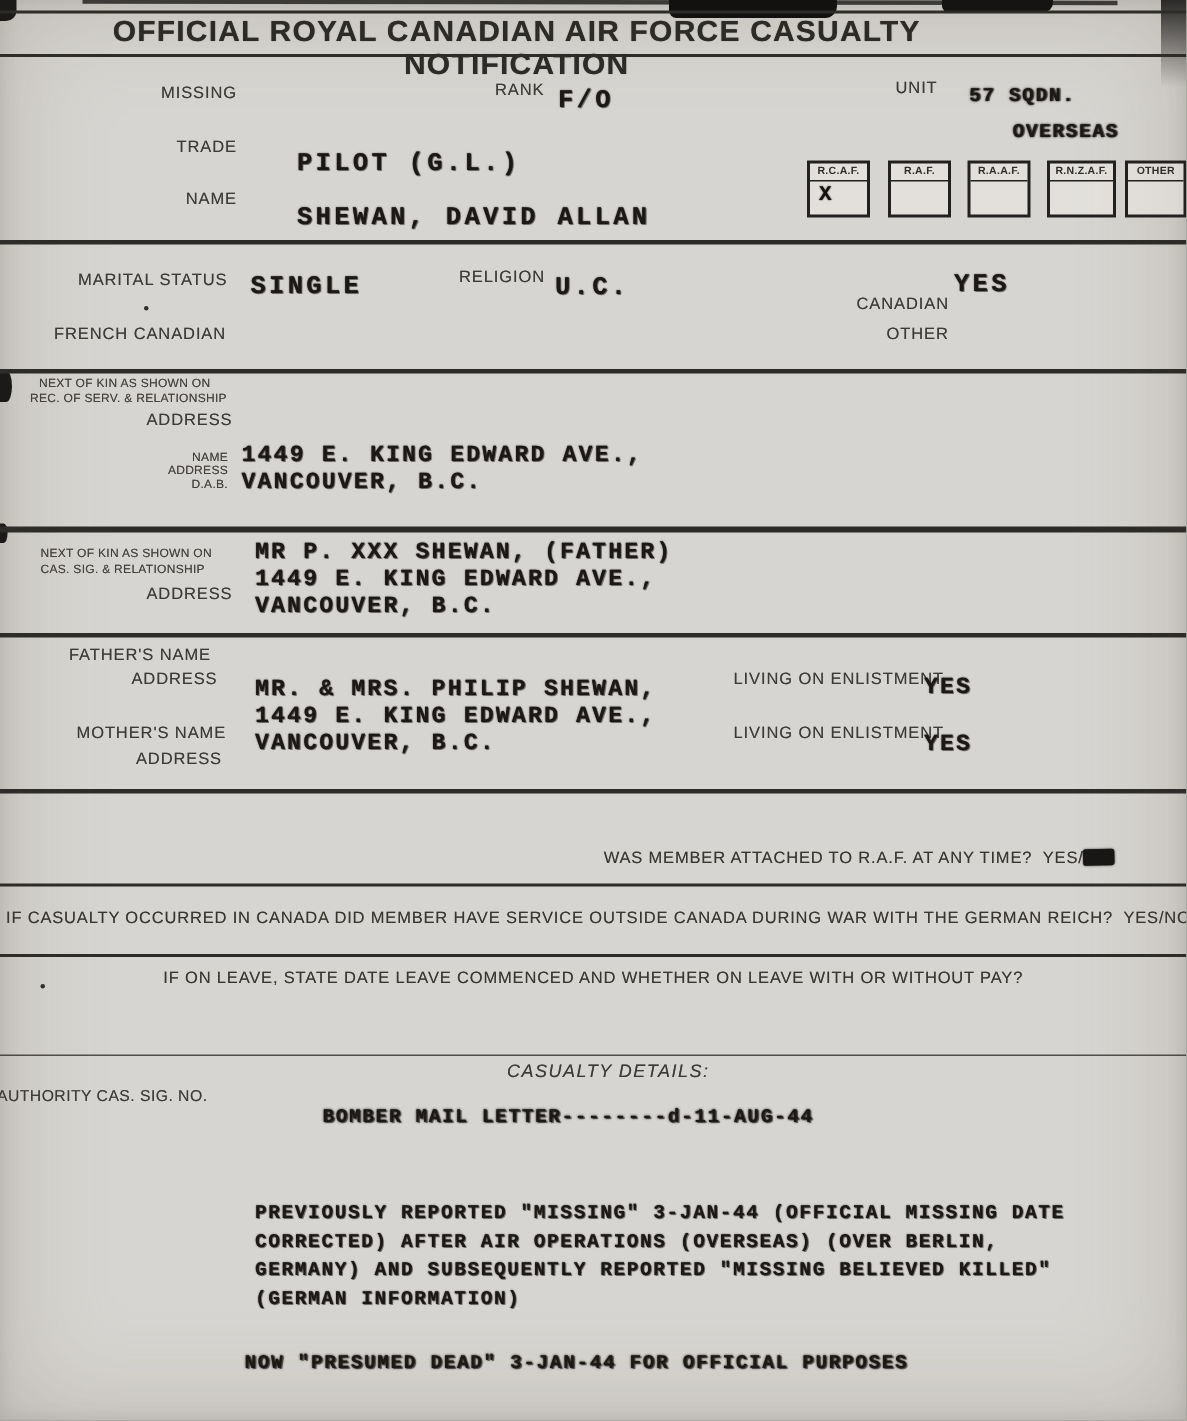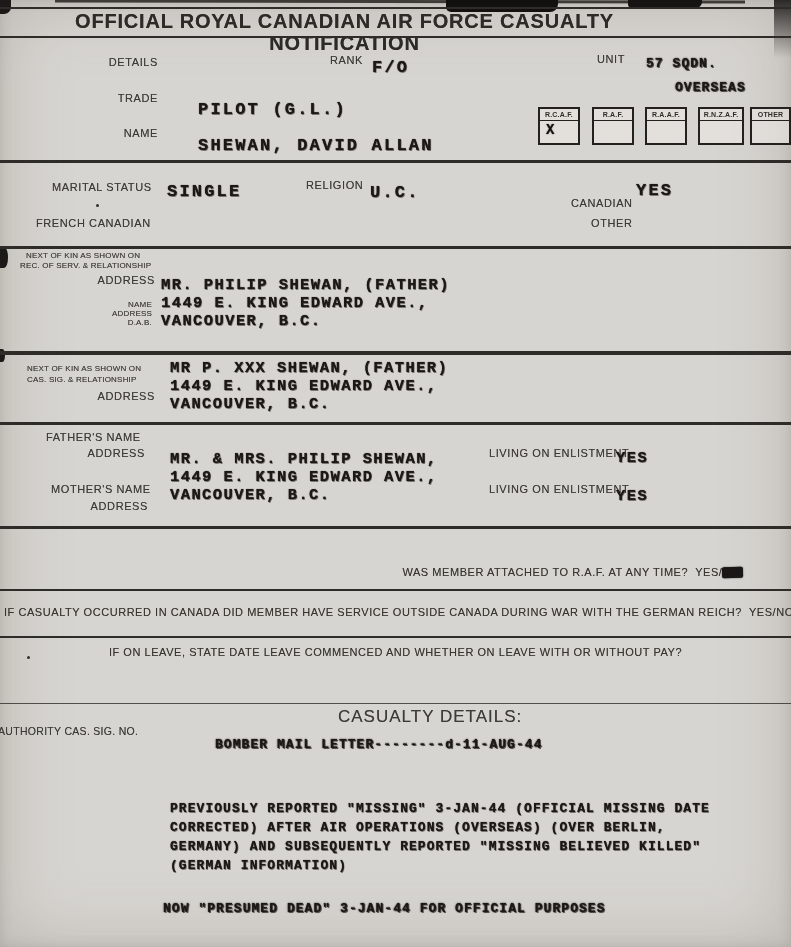--- a/index.html
+++ b/index.html
@@ -75,21 +75,21 @@
   <div class="artifact" style="left:774px;top:0;width:17px;height:58px;background:linear-gradient(#2b2927,rgba(43,41,39,0));"></div>
   <div class="artifact" style="left:0;top:247px;width:8px;height:21px;border-radius:0 60% 60% 0;"></div>
   <div class="artifact" style="left:0;top:349px;width:5px;height:13px;border-radius:0 50% 50% 0;"></div>
   <div class="speck" style="left:96px;top:204px;"></div>
   <div class="speck" style="left:27px;top:656px;"></div>
 
   <div class="rule" style="top:7px;height:2px;"></div>
   <div id="title">OFFICIAL ROYAL CANADIAN AIR FORCE CASUALTY NOTIFICATION</div>
   <div class="rule" style="top:36px;height:2px;"></div>
 
-  <div class="lbl lbl-right" style="left:8px;top:56px;">DETAILS</div>
+  <div class="lbl lbl-right" style="left:8px;top:56px;">MISSING</div>
   <div class="lbl" style="left:330px;top:54px;">RANK</div>
   <div class="typed t-lg" style="left:372px;top:58px;">F/O</div>
   <div class="lbl" style="left:597px;top:53px;">UNIT</div>
   <div class="typed t-sm t-heavy" style="left:646px;top:56px;">57 SQDN.</div>
   <div class="typed t-sm t-heavy" style="left:643px;top:80px;margin-left:32px;">OVERSEAS</div>
   <div class="lbl lbl-right" style="left:8px;top:92px;">TRADE</div>
   <div class="typed t-lg" style="left:198px;top:100px;">PILOT (G.L.)</div>
   <div class="lbl lbl-right" style="left:8px;top:127px;">NAME</div>
   <div class="typed t-lg" style="left:198px;top:136px;">SHEWAN, DAVID ALLAN</div>
 
@@ -123,21 +123,20 @@
   <div class="lbl" style="left:571px;top:179px;margin-top:18px;">CANADIAN</div>
   <div class="typed t-lg" style="left:636px;top:181px;">YES</div>
   <div class="lbl" style="left:36px;top:217px;">FRENCH CANADIAN</div>
   <div class="lbl" style="left:591px;top:217px;">OTHER</div>
 
   <div class="rule" style="top:246px;height:3px;"></div>
 
   <div class="lbl lbl-sm" style="left:26px;top:251px;">NEXT OF KIN AS SHOWN ON</div>
   <div class="lbl lbl-sm" style="left:20px;top:261px;">REC. OF SERV. &amp; RELATIONSHIP</div>
   <div class="lbl" style="left:55px;top:274px;width:100px;text-align:right;">ADDRESS</div>
-  <div class="typed t-md" style="left:161px;top:276px;">MR. PHILIP SHEWAN, (FATHER)</div>
   <div class="typed t-md" style="left:161px;top:294px;">1449 E. KING EDWARD AVE.,</div>
   <div class="typed t-md" style="left:161px;top:312px;">VANCOUVER, B.C.</div>
   <div class="lbl lbl-sm" style="left:52px;top:300px;width:100px;text-align:right;">NAME</div>
   <div class="lbl lbl-sm" style="left:52px;top:309px;width:100px;text-align:right;">ADDRESS</div>
   <div class="lbl lbl-sm" style="left:52px;top:318px;width:100px;text-align:right;">D.A.B.</div>
 
   <div class="rule" style="top:351px;height:3.5px;"></div>
 
   <div class="lbl lbl-sm" style="left:27px;top:364px;">NEXT OF KIN AS SHOWN ON</div>
   <div class="lbl lbl-sm" style="left:27px;top:375px;">CAS. SIG. &amp; RELATIONSHIP</div>
@@ -169,21 +168,21 @@
   <div class="rule" style="top:589px;height:2px;"></div>
 
   <div class="q" style="left:4px;top:606px;">IF CASUALTY OCCURRED IN CANADA DID MEMBER HAVE SERVICE OUTSIDE CANADA DURING WAR WITH THE GERMAN REICH?  YES/NO</div>
 
   <div class="rule" style="top:636px;height:2px;"></div>
 
   <div class="q" style="left:0;top:646px;width:791px;text-align:center;">IF ON LEAVE, STATE DATE LEAVE COMMENCED AND WHETHER ON LEAVE WITH OR WITHOUT PAY?</div>
 
   <div class="rule" style="top:703px;height:1.2px;opacity:.8;"></div>
 
-  <div class="lbl" style="left:338px;top:707px;font-size:17px;letter-spacing:1px;">CASUALTY DETAILS:</div>
+  <div class="lbl" style="left:338px;top:707px;font-size:12px;letter-spacing:1px;font-style:italic;">CASUALTY DETAILS:</div>
   <div class="lbl" style="left:-2px;top:725px;font-size:10.5px;letter-spacing:.3px;">AUTHORITY CAS. SIG. NO.</div>
   <div class="typed t-sm t-heavy" style="left:215px;top:737px;">BOMBER MAIL LETTER--------d-11-AUG-44</div>
 
   <div class="typed t-sm" style="left:170px;top:801px;">PREVIOUSLY REPORTED "MISSING" 3-JAN-44 (OFFICIAL MISSING DATE</div>
   <div class="typed t-sm" style="left:170px;top:820px;">CORRECTED) AFTER AIR OPERATIONS (OVERSEAS) (OVER BERLIN,</div>
   <div class="typed t-sm" style="left:170px;top:839px;">GERMANY) AND SUBSEQUENTLY REPORTED "MISSING BELIEVED KILLED"</div>
   <div class="typed t-sm" style="left:170px;top:858px;">(GERMAN INFORMATION)</div>
 
   <div class="typed t-sm t-heavy" style="left:163px;top:901px;">NOW "PRESUMED DEAD" 3-JAN-44 FOR OFFICIAL PURPOSES</div>
 

